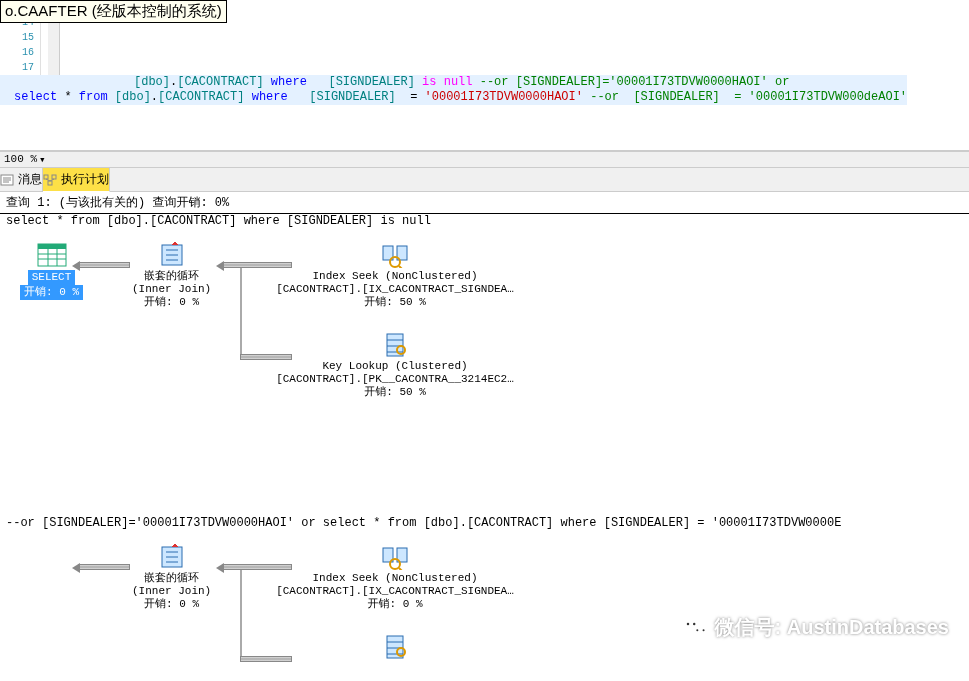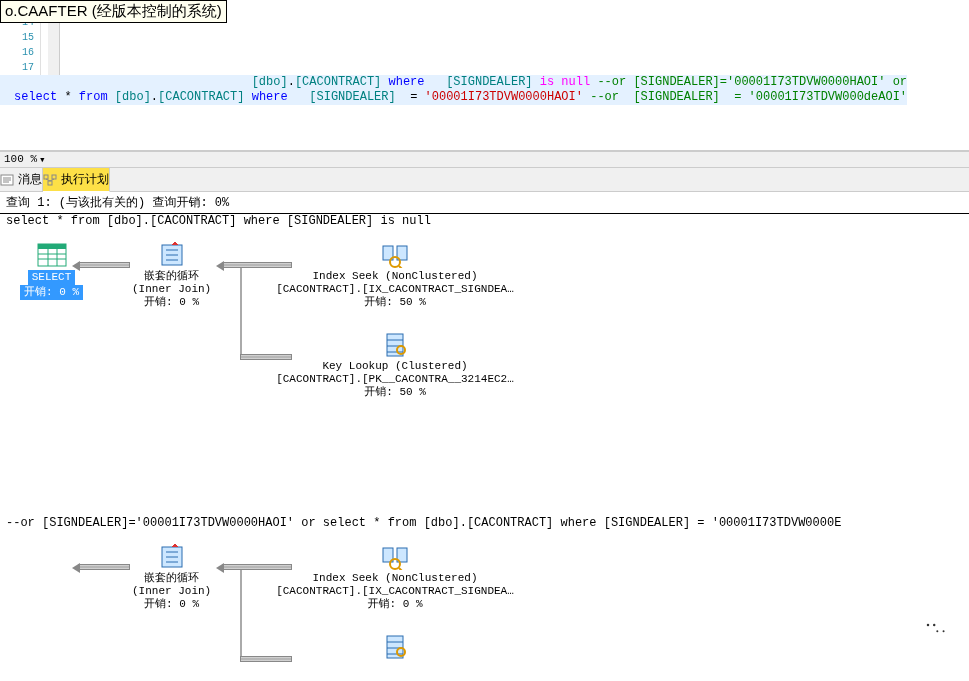--- a/index.html
+++ b/index.html
@@ -3,21 +3,21 @@
 <meta charset="utf-8">
 <style>
   * { margin: 0; padding: 0; box-sizing: border-box; }
   body { font-family: Consolas, "Courier New", monospace; font-size: 12px; background: #fff; width: 969px; height: 681px; overflow: hidden; position: relative; }
   
   .editor-area { position: relative; background: #fff; border-bottom: 1px solid #ccc; }
   .gutter { display: inline-block; vertical-align: top; background: #fff; border-right: 1px solid #e0e0e0; }
   .line-num { width: 40px; text-align: right; padding-right: 6px; color: #2b91af; font-size: 10px; line-height: 15px; }
   .code-margin { display: inline-block; width: 12px; background: #f0f0f0; border-right: 1px solid #ccc; vertical-align: top; }
   .code-margin .tick { height: 15px; }
-  .code-lines { display: inline-block; vertical-align: top; text-align: right; }
+  .code-lines { display: inline-block; vertical-align: top; }
   .code-line { height: 15px; line-height: 15px; white-space: pre; padding-left: 4px; }
   .hl-blue { background: #3399ff22; }
   .kw-blue { color: #0000ff; }
   .kw-teal { color: #008080; }
   .kw-red { color: #cc0000; }
   .kw-magenta { color: #ff00ff; }
   .kw-green { color: #008000; }
   
   .tooltip-box { position: absolute; top: 0; left: 0; background: #fffff0; border: 1px solid #000; padding: 1px 4px; font-family: sans-serif; font-size: 15px; z-index: 10; }
   
@@ -194,13 +194,14 @@
 
 <div class="watermark">
   <svg class="wechat-icon" viewBox="0 0 36 30">
     <ellipse cx="13" cy="12" rx="12" ry="10" fill="#fff"></ellipse>
     <ellipse cx="25" cy="19" rx="10" ry="8" fill="#fff"></ellipse>
     <circle cx="9" cy="10" r="1.6" fill="#333"></circle>
       <circle cx="17" cy="10" r="1.6" fill="#333"></circle>
     <circle cx="21" cy="18" r="1.3" fill="#333"></circle>
       <circle cx="29" cy="18" r="1.3" fill="#333"></circle>
   </svg>
+  <span>微信号: AustinDatabases</span>
 </div>
 
 </body></html>

